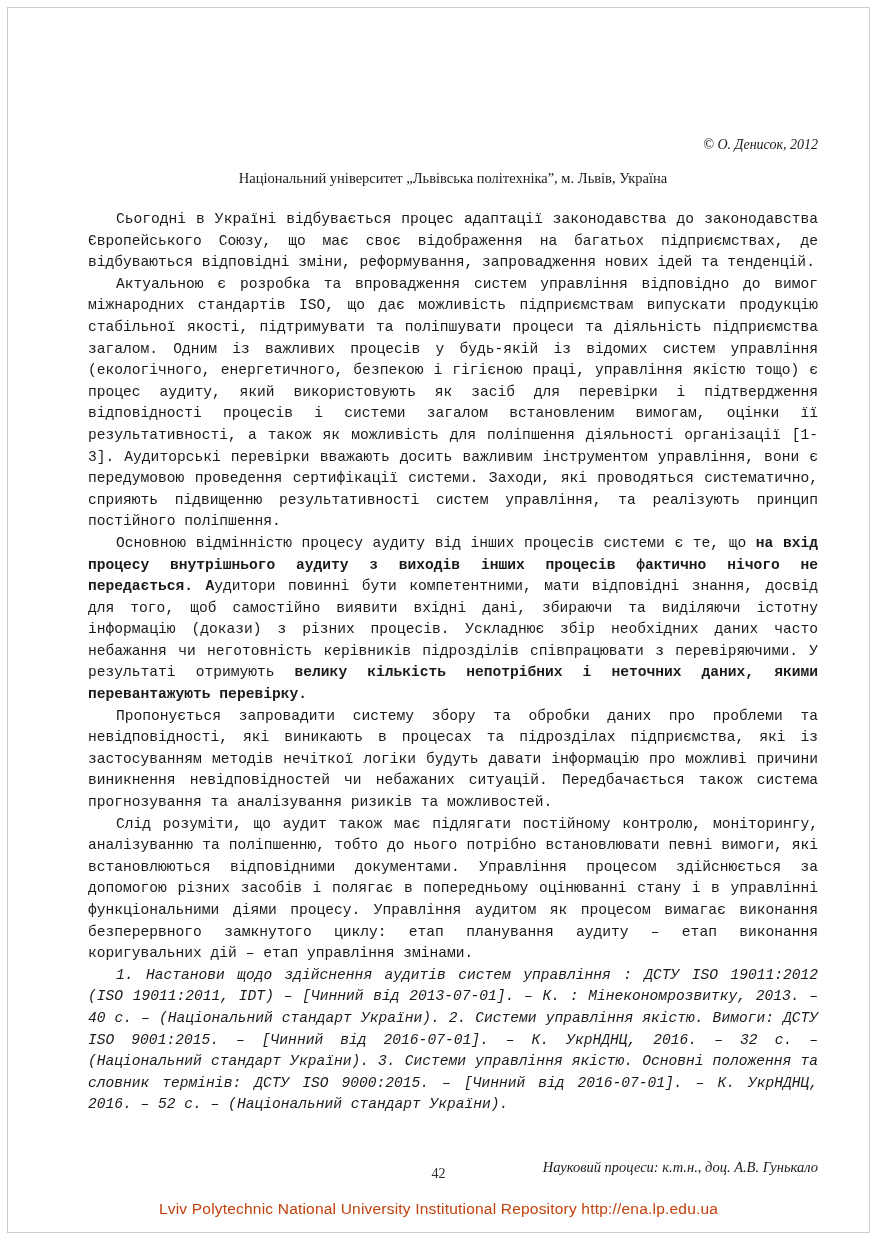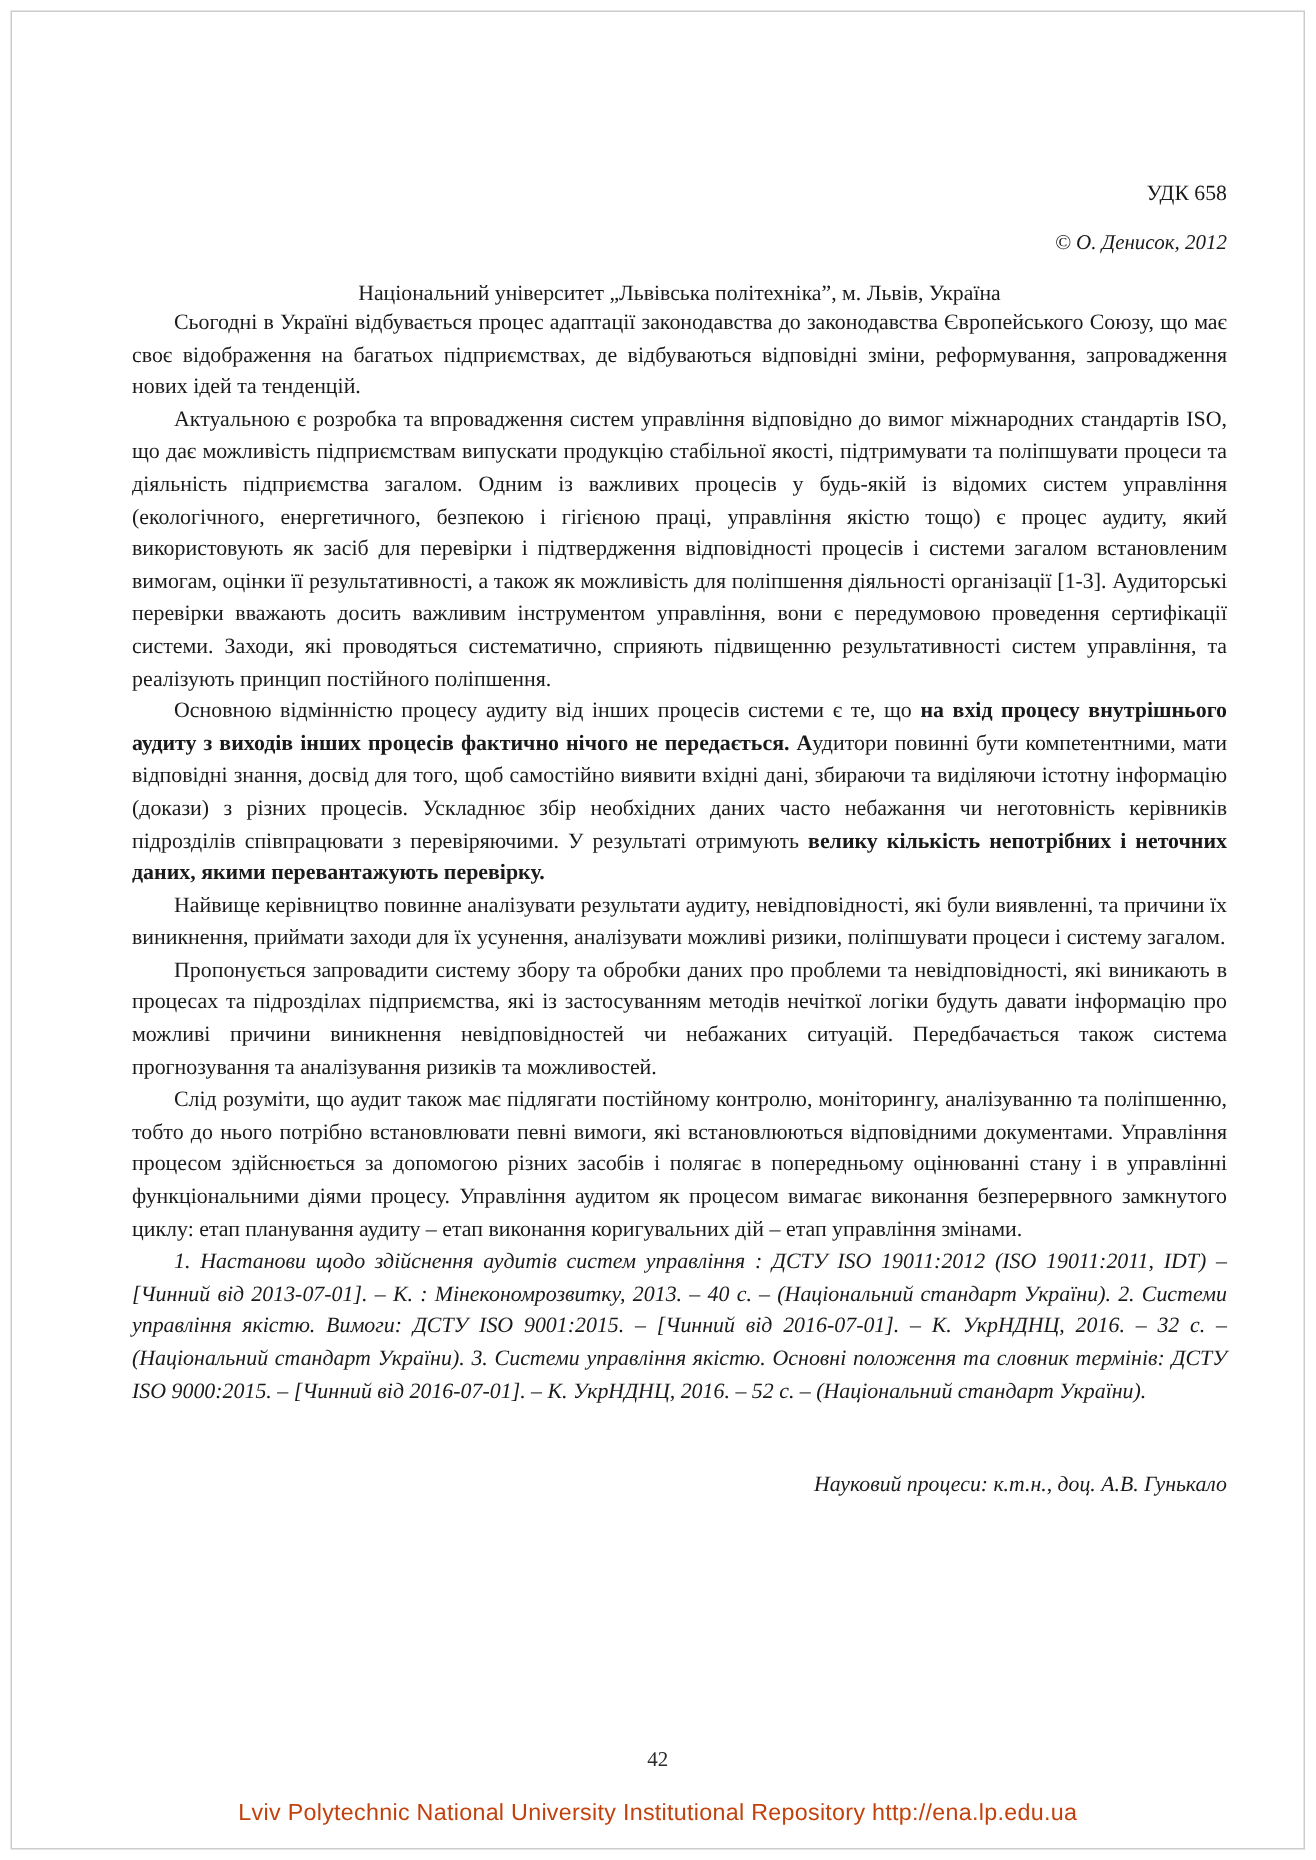--- a/index.html
+++ b/index.html
@@ -51,20 +51,22 @@
     font-size: 14px;
     line-height: 18px;
   }
   .affiliation {
     margin-top: 15px;
     text-align: center;
     font-size: 14.5px;
     line-height: 18px;
   }
   .body-text {
+    margin-top: 22px;
+    font-family: Liberation Mono, monospace;
   }
   .para {
     margin: 0;
     text-align: justify;
     text-indent: 28px;
     font-size: 14.6px;
     line-height: 21.6px;
   }
   .para .bold { font-weight: bold; }
   .para.references { font-style: italic; }
@@ -94,32 +96,30 @@
     letter-spacing: 0.2px;
   }
 </style>
 </head>
 <body>
 
 <div class="page">
   <div class="frame"></div>
 
   <div class="content">
-    <div class="udc">УДК 658</div>
 
 
     <div class="copyright">© О. Денисок, 2012</div>
 
     <div class="affiliation">Національний університет „Львівська політехніка”, м. Львів, Україна</div>
 
     <div class="body-text">
         <p class="para"><span>Сьогодні в Україні відбувається процес адаптації законодавства до законодавства Європейського Союзу, що має своє відображення на багатьох підприємствах, де відбуваються відповідні зміни, реформування, запровадження нових ідей та тенденцій.</span></p>
         <p class="para"><span>Актуальною є розробка та впровадження систем управління відповідно до вимог міжнародних стандартів ISO, що дає можливість підприємствам випускати продукцію стабільної якості, підтримувати та поліпшувати процеси та діяльність підприємства загалом. Одним із важливих процесів у будь-якій із відомих систем управління (екологічного, енергетичного, безпекою і гігієною праці, управління якістю тощо) є процес аудиту, який використовують як засіб для перевірки і підтвердження відповідності процесів і системи загалом встановленим вимогам, оцінки її результативності, а також як можливість для поліпшення діяльності організації [1-3]. Аудиторські перевірки вважають досить важливим інструментом управління, вони є передумовою проведення сертифікації системи. Заходи, які проводяться систематично, сприяють підвищенню результативності систем управління, та реалізують принцип постійного поліпшення.</span></p>
         <p class="para"><span>Основною відмінністю процесу аудиту від інших процесів системи є те, що </span><span class="bold">на вхід процесу внутрішнього аудиту з виходів інших процесів фактично нічого не передається. А</span><span>удитори повинні бути компетентними, мати відповідні знання, досвід для того, щоб самостійно виявити вхідні дані, збираючи та виділяючи істотну інформацію (докази) з різних процесів. Ускладнює збір необхідних даних часто небажання чи неготовність керівників підрозділів співпрацювати з перевіряючими. У результаті отримують </span><span class="bold">велику кількість непотрібних і неточних даних, якими перевантажують перевірку.</span></p>
-        <p class="para"><span>Найвище керівництво повинне аналізувати результати аудиту, невідповідності, які були виявленні, та причини їх виникнення, приймати заходи для їх усунення, аналізувати можливі ризики, поліпшувати процеси і систему загалом.</span></p>
         <p class="para"><span>Пропонується запровадити систему збору та обробки даних про проблеми та невідповідності, які виникають в процесах та підрозділах підприємства, які із застосуванням методів нечіткої логіки будуть давати інформацію про можливі причини виникнення невідповідностей чи небажаних ситуацій. Передбачається також система прогнозування та аналізування ризиків та можливостей.</span></p>
         <p class="para"><span>Слід розуміти, що аудит також має підлягати постійному контролю, моніторингу, аналізуванню та поліпшенню, тобто до нього потрібно встановлювати певні вимоги, які встановлюються відповідними документами. Управління процесом здійснюється за допомогою різних засобів і полягає в попередньому оцінюванні стану і в управлінні функціональними діями процесу. Управління аудитом як процесом вимагає виконання безперервного замкнутого циклу: етап планування аудиту – етап виконання коригувальних дій – етап управління змінами.</span></p>
         <p class="para references"><span>1. Настанови щодо здійснення аудитів систем управління : ДСТУ ISO 19011:2012 (ISO 19011:2011, IDT) – [Чинний від 2013-07-01]. – К. : Мінекономрозвитку, 2013. – 40 с. – (Національний стандарт України). 2. Системи управління якістю. Вимоги: ДСТУ ISO 9001:2015. – [Чинний від 2016-07-01]. – К. УкрНДНЦ, 2016. – 32 с. – (Національний стандарт України). 3. Системи управління якістю. Основні положення та словник термінів: ДСТУ ISO 9000:2015. – [Чинний від 2016-07-01]. – К. УкрНДНЦ, 2016. – 52 с. – (Національний стандарт України).</span></p>
       </div>
 
     <div class="supervisor">Науковий процеси: к.т.н., доц. А.В. Гунькало</div>
   </div>
 
   <div class="page-number">42</div>
 

